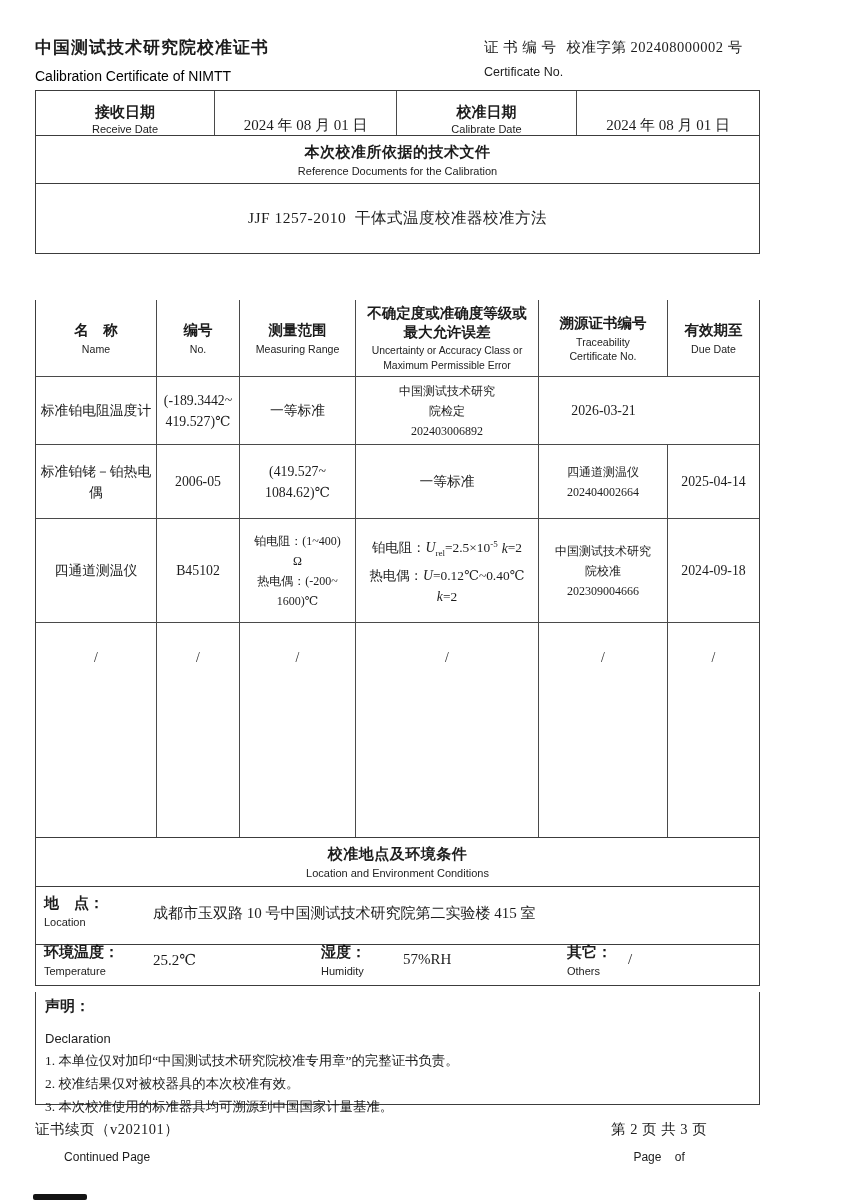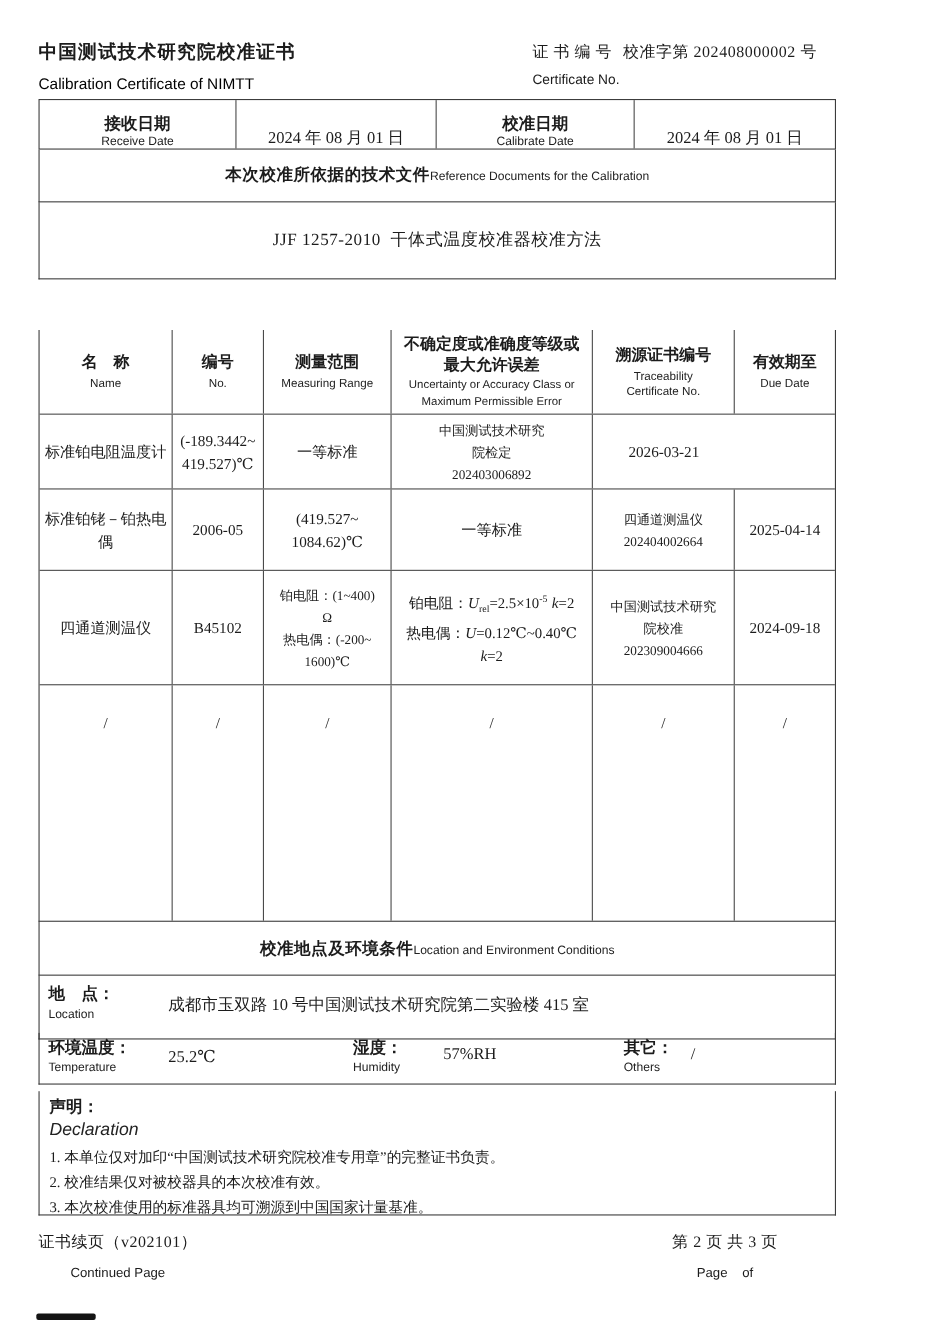--- a/index.html
+++ b/index.html
@@ -22,21 +22,21 @@
   .dh-title-en{font-size:14px;color:#000000;margin-top:9px;}
   .dh-right{position:absolute;left:449px;top:2px;}
   .dh-cert-line{font-size:14.5px;letter-spacing:.5px;}
   .dh-cert-label{margin-right:10px;}
   .dh-cert-en{font-size:12.5px;margin-top:8px;}
 
   
   .band{
     position:absolute;left:35px;width:725px;box-sizing:border-box;
     border:1.5px solid var(--line);border-top:none;
-    display:flex;flex-direction:row;align-items:center;justify-content:center;
+    display:flex;flex-direction:column;align-items:center;justify-content:center;
     text-align:center;
   }
   .band-zh{font-size:15px;font-weight:bold;letter-spacing:.5px;}
   .band-en{font-size:11px;color:#222;margin-top:3px;}
 
   
   .dates{position:absolute;left:35px;top:90px;width:725px;height:46px;box-sizing:border-box;border:1.5px solid var(--line);}
   .d-row{display:grid;grid-template-columns:179px 182px 180px 1fr;height:100%;}
   .d-cell{
     border-right:1.3px solid var(--line-soft);
@@ -99,21 +99,21 @@
   .g1l{left:8px;} .g1v{left:117px;}
   .g2l{left:285px;} .g2v{left:367px;}
   .g3l{left:531px;} .g3v{left:592px;}
 
   
   .decl{
     position:absolute;left:35px;top:992px;width:725px;height:113px;box-sizing:border-box;
     border:1.5px solid var(--line);border-top:none;padding:5px 9px;
   }
   .decl-zh{font-size:15px;font-weight:bold;}
-  .decl-en{font-size:16px;margin-top:3px;color:#222;font-style:italic;}
+  .decl-en{font-size:13px;margin-top:15px;color:#222;}
   .decl-item{font-size:13.4px;line-height:23px;}
   .decl-items{margin-top:3px;}
 
   
   .footer{position:absolute;left:35px;top:1120px;width:725px;height:60px;}
   .f-left{position:absolute;left:0;top:0;}
   .f-right{position:absolute;left:576px;top:0;}
   .f-zh{font-size:14.5px;letter-spacing:.5px;}
   .f-en{font-size:12px;margin-top:11px;text-align:center;}
 

